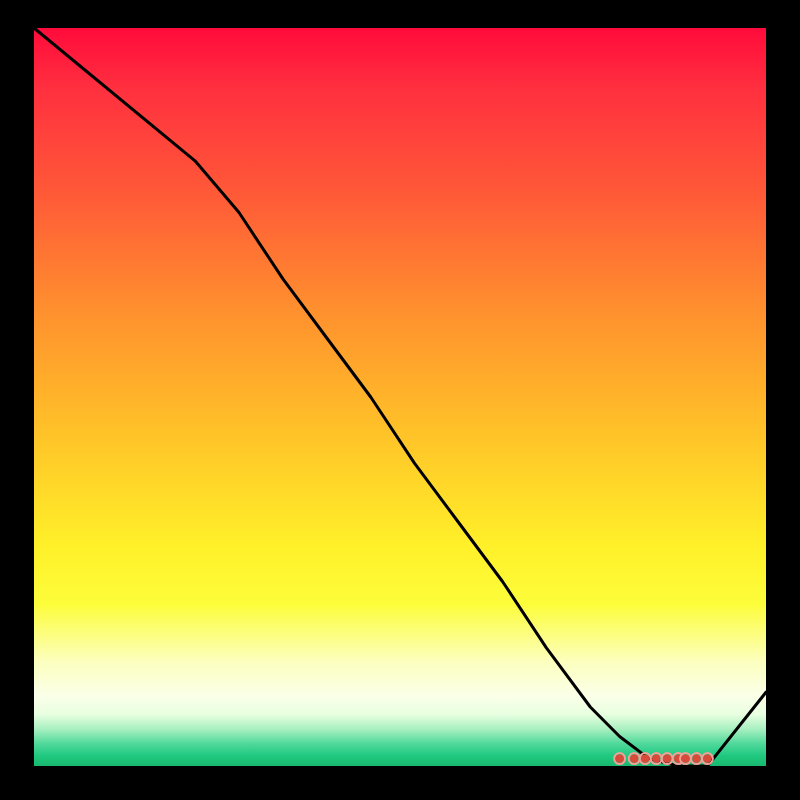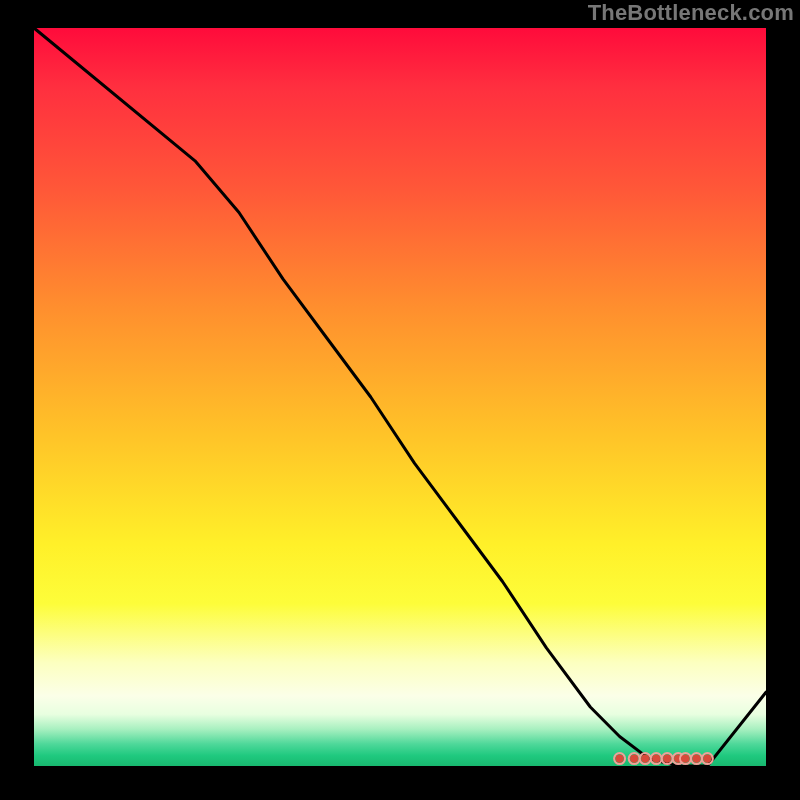--- a/index.html
+++ b/index.html
@@ -75,21 +75,20 @@
   .marker-outline {
     fill: none;
     stroke: #efa19a;
     stroke-width: 2;
   }
 </style>
 </head>
 <body>
 
 <div class="container">
-  <div class="watermark">TheBottleneck.com</div>
 
   <div class="plot">
     <div class="gradient"></div>
     <svg class="overlay" viewBox="0 0 732 738">
       <path id="curve" class="line" d="M0.0,0.0 L161.0,132.8 L205.0,184.5 L248.9,250.9 L292.8,310.0 L336.7,369.0 L380.6,435.4 L424.6,494.5 L468.5,553.5 L512.4,619.9 L556.3,679.0 L585.6,708.5 L614.9,730.6 L644.2,738.0 L673.4,738.0 L732.0,664.2 "></path>
       <g id="markers">
           <circle cx="585.6" cy="730.6" r="5.5" class="marker-outline"></circle>
           <circle cx="585.6" cy="730.6" r="3.8" class="marker-core"></circle>
           <circle cx="600.2" cy="730.6" r="5.5" class="marker-outline"></circle>
           <circle cx="600.2" cy="730.6" r="3.8" class="marker-core"></circle>

